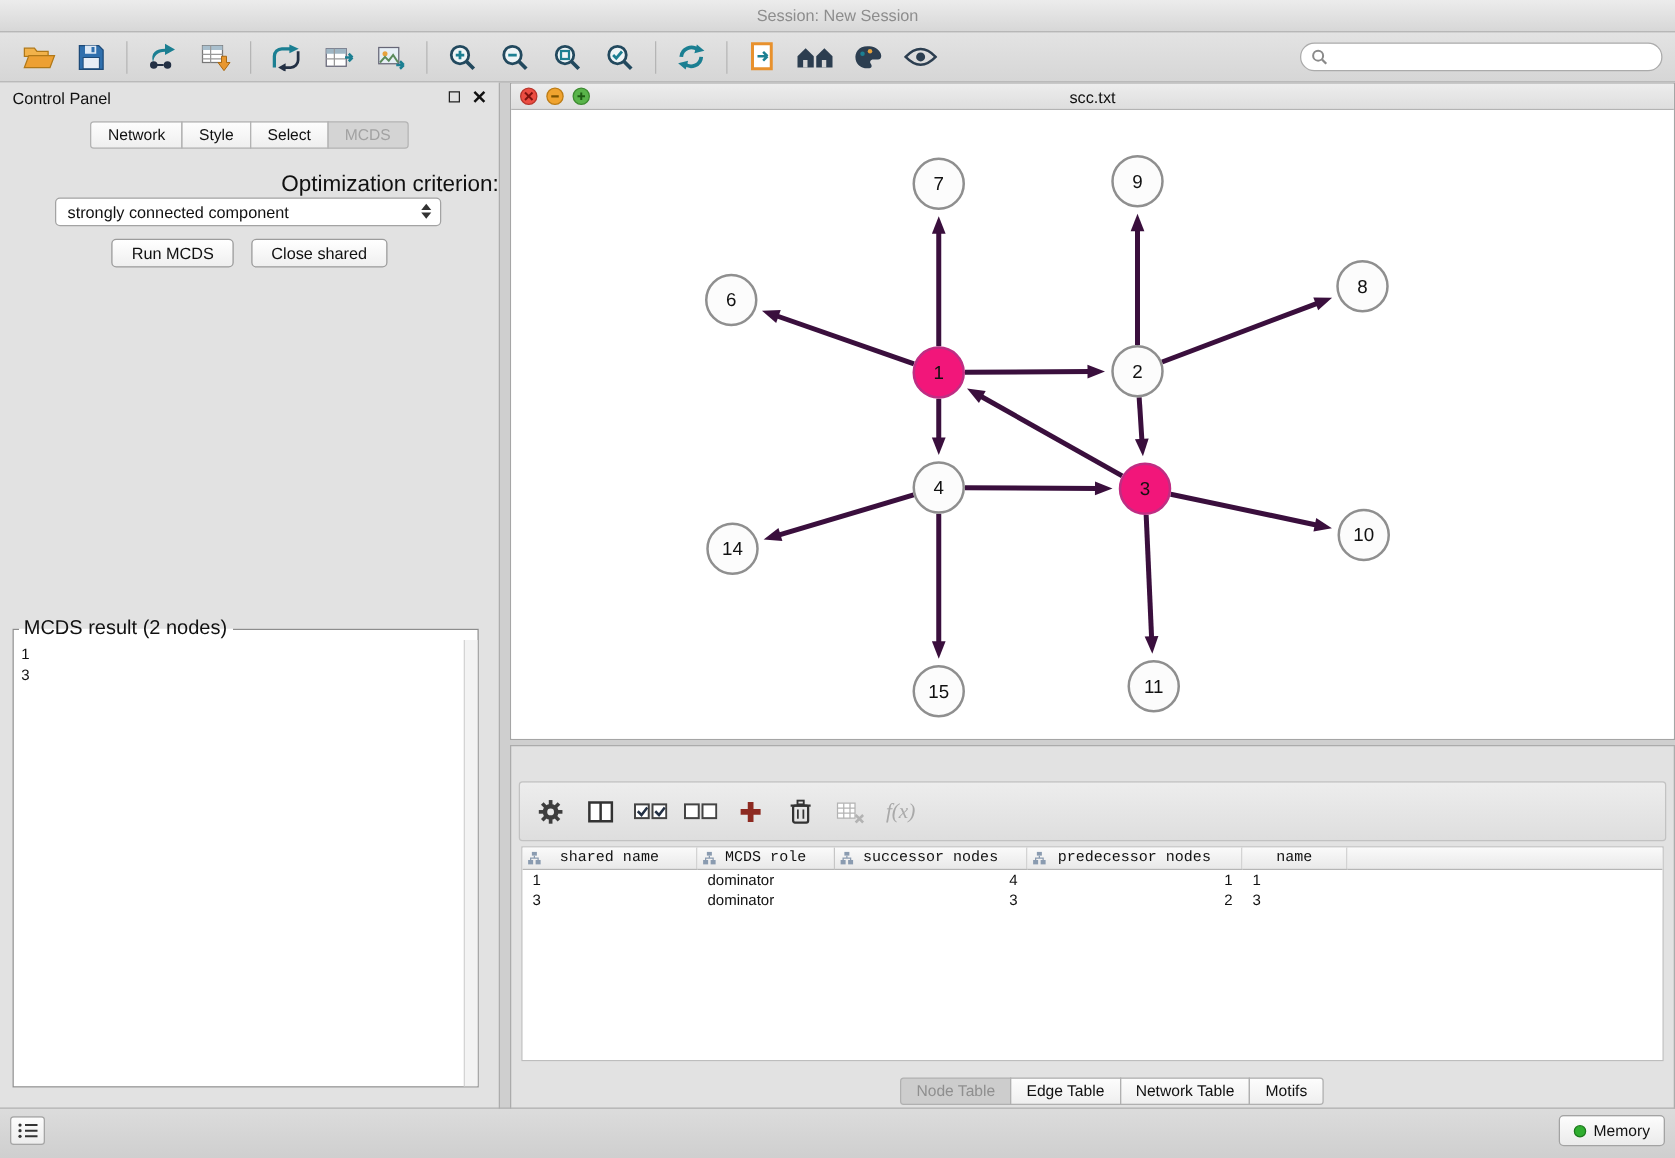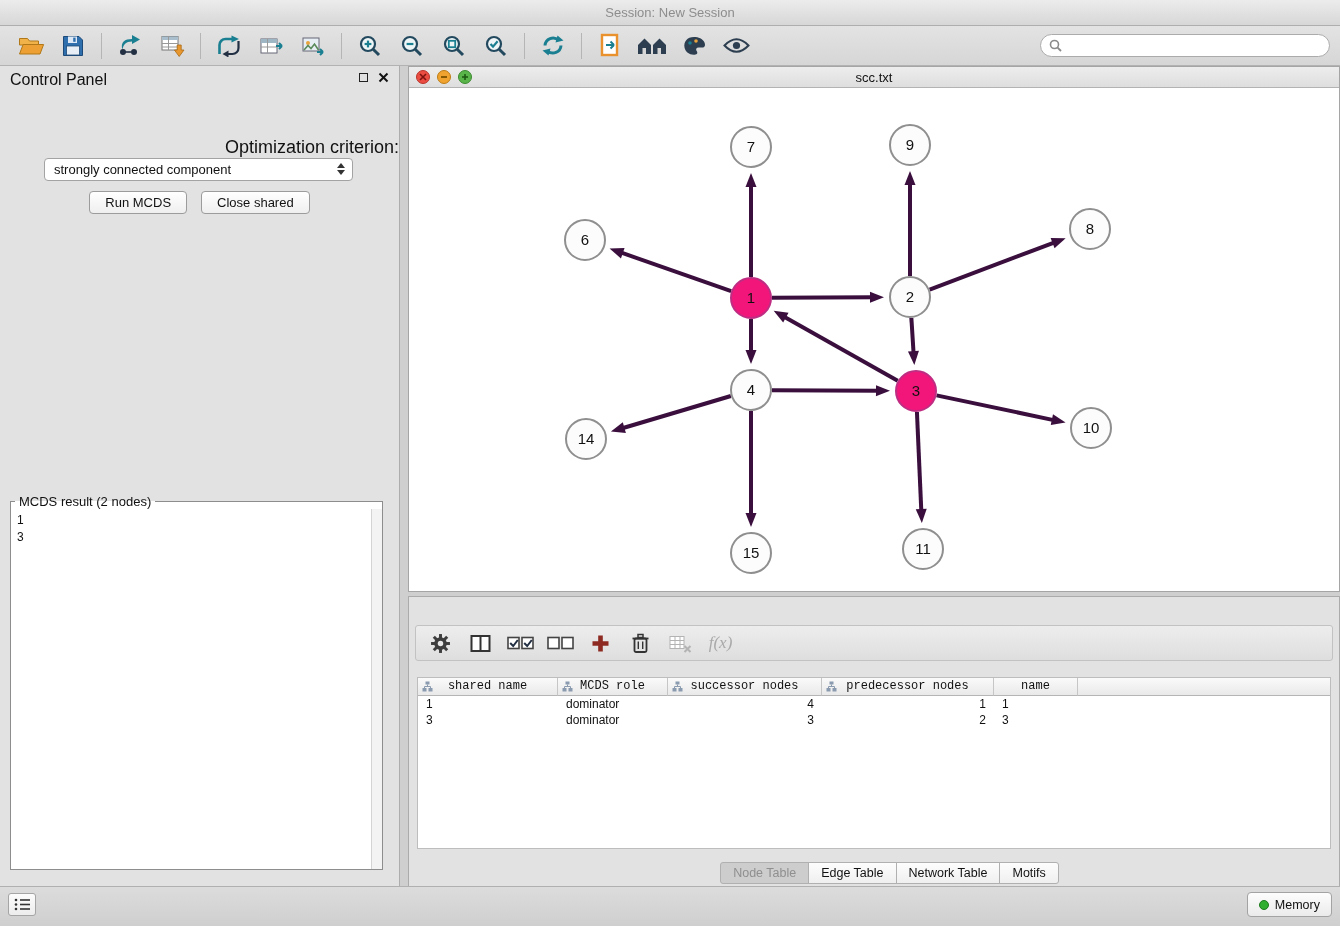--- a/index.html
+++ b/index.html
@@ -20,21 +20,21 @@
   .sep { width:1px; height:26px; background:#b5b5b5; margin:0 7px; }
   .searchbox { margin-left:auto; width:290px; height:23px; background:#fff;
     border:1px solid #ababab; border-radius:12px; display:flex; align-items:center; padding:0 8px; gap:5px; }
   .searchbox input { border:none; outline:none; background:transparent; flex:1; font-size:13px;
     font-family:"Liberation Sans", sans-serif; }
 
   
   .control-panel { position:absolute; left:0; top:66px; width:400px; height:822px;
     background:#e2e2e2; border-right:1px solid #adadad; }
   .panel-header { position:relative; height:26px; }
-  .panel-title { position:absolute; left:10px; top:5px; font-size:16px; color:#111; }
+  .panel-title { position:absolute; left:10px; top:5px; font-size:13px; color:#111; }
   .win-controls { position:absolute; right:10px; top:6px; display:flex; gap:10px; align-items:center; }
   .win-square { width:9px; height:9px; border:1.5px solid #222; display:inline-block; background:transparent; }
 
   .cp-tabs { position:absolute; top:31px; left:0; right:0; display:flex; justify-content:center; }
   .cp-tab { padding:3px 13px; font-size:12.5px; background:linear-gradient(#fdfdfd,#efefef);
     border:1px solid #b3b3b3; margin-left:-1px; color:#111; }
   .cp-tab:first-child { border-radius:3px 0 0 3px; margin-left:0; }
   .cp-tab:last-child { border-radius:0 3px 3px 0; }
   .cp-tab.selected { background:#d4d4d4; color:#a2a2a2; }
 
@@ -44,41 +44,41 @@
   .combo-arrows { position:absolute; right:7px; top:4px; display:flex; flex-direction:column; gap:2px; }
   .combo-arrows .up { width:0; height:0; border-left:4px solid transparent; border-right:4px solid transparent; border-bottom:5px solid #333; }
   .combo-arrows .down { width:0; height:0; border-left:4px solid transparent; border-right:4px solid transparent; border-top:5px solid #333; }
 
   .cp-buttons { position:absolute; top:125px; left:0; right:0; display:flex; justify-content:center; gap:14px; }
   .push-btn { font-family:"Liberation Sans", sans-serif; font-size:13px; padding:3px 15px;
     background:linear-gradient(#ffffff,#efefef); border:1px solid #9c9c9c; border-radius:4px; color:#111; }
 
   .result-box { position:absolute; left:10px; right:16px; top:428px; bottom:18px;
     border:1px solid #8d8d8d; background:#fff; }
-  .result-box legend { font-size:13px; padding:0 4px; margin-left:4px; background:transparent; color:#111; }
+  .result-box legend { font-size:16px; padding:0 4px; margin-left:4px; background:transparent; color:#111; }
   .result-values { padding:3px 6px; font-size:12px; line-height:17px; }
   .result-scroll { position:absolute; top:0; right:0; bottom:0; width:11px; background:#f3f3f3; border-left:1px solid #d4d4d4; }
 
   
   .network-window { position:absolute; left:408px; top:66px; width:932px; height:526px;
     background:#fff; border:1px solid #a5a5a5; }
   .net-titlebar { position:relative; height:21px; background:linear-gradient(#ededed,#dedede);
     border-bottom:1px solid #b3b3b3; text-align:center; font-size:13px; line-height:21px; color:#111; }
   .traffic { position:absolute; left:7px; top:3px; display:flex; gap:7px; }
   .light { width:14px; height:14px; border-radius:50%; display:flex; align-items:center; justify-content:center; }
   .light.red   { background:#ec4d42; border:1px solid #b8342b; }
   .light.yellow{ background:#f2aux; }
   .light.yellow{ background:#f0a32f; border:1px solid #bd7c15; }
   .light.green { background:#59b44a; border:1px solid #3c8a30; }
   .net-canvas { position:relative; width:100%; height:503px; background:#fff; }
 
   
   .table-panel { position:absolute; left:408px; top:596px; width:932px; height:292px;
     background:#e2e2e2; border:1px solid #ababab; }
-  .tp-toolbar { position:absolute; top:28px; left:6px; right:6px; height:36px;
+  .tp-toolbar { position:absolute; top:28px; left:6px; right:6px; height:48px;
     background:linear-gradient(#ededed,#dedede); border:1px solid #c2c2c2; border-radius:3px;
     display:flex; align-items:center; padding:0 6px; gap:3px; }
   .ttbtn { width:37px; height:30px; border:none; background:transparent; display:flex;
     align-items:center; justify-content:center; border-radius:3px; }
   .fx-label { font-family:"Liberation Serif", serif; font-style:italic; font-size:17px; color:#a9a9a9; }
 
   .tp-table { position:absolute; top:80px; left:8px; right:8px; height:172px; background:#fff;
     border:1px solid #bdbdbd; overflow:hidden; }
   .tp-header { display:flex; height:18px; }
   .th { position:relative; background:linear-gradient(#fafafa,#e9e9e9);
@@ -278,20 +278,26 @@
     <span class="panel-title">Control Panel</span>
     <span class="win-controls">
       <span class="win-square"></span>
       <svg width="11" height="11" viewBox="0 0 11 11">
         <line x1="1.5" y1="1.5" x2="9.5" y2="9.5" stroke="#111" stroke-width="2"></line>
         <line x1="9.5" y1="1.5" x2="1.5" y2="9.5" stroke="#111" stroke-width="2"></line>
       </svg>
     </span>
   </div>
 
+  <div class="cp-tabs">
+    <button class="cp-tab">Network</button>
+    <button class="cp-tab">Style</button>
+    <button class="cp-tab">Select</button>
+    <button class="cp-tab selected">MCDS</button>
+  </div>
 
   <div class="cp-optlabel">Optimization criterion:</div>
 
   <div class="combo">
     <span>strongly connected component</span>
     <span class="combo-arrows">
         <i class="up"></i>
         <i class="down"></i>
       </span>
   </div>

